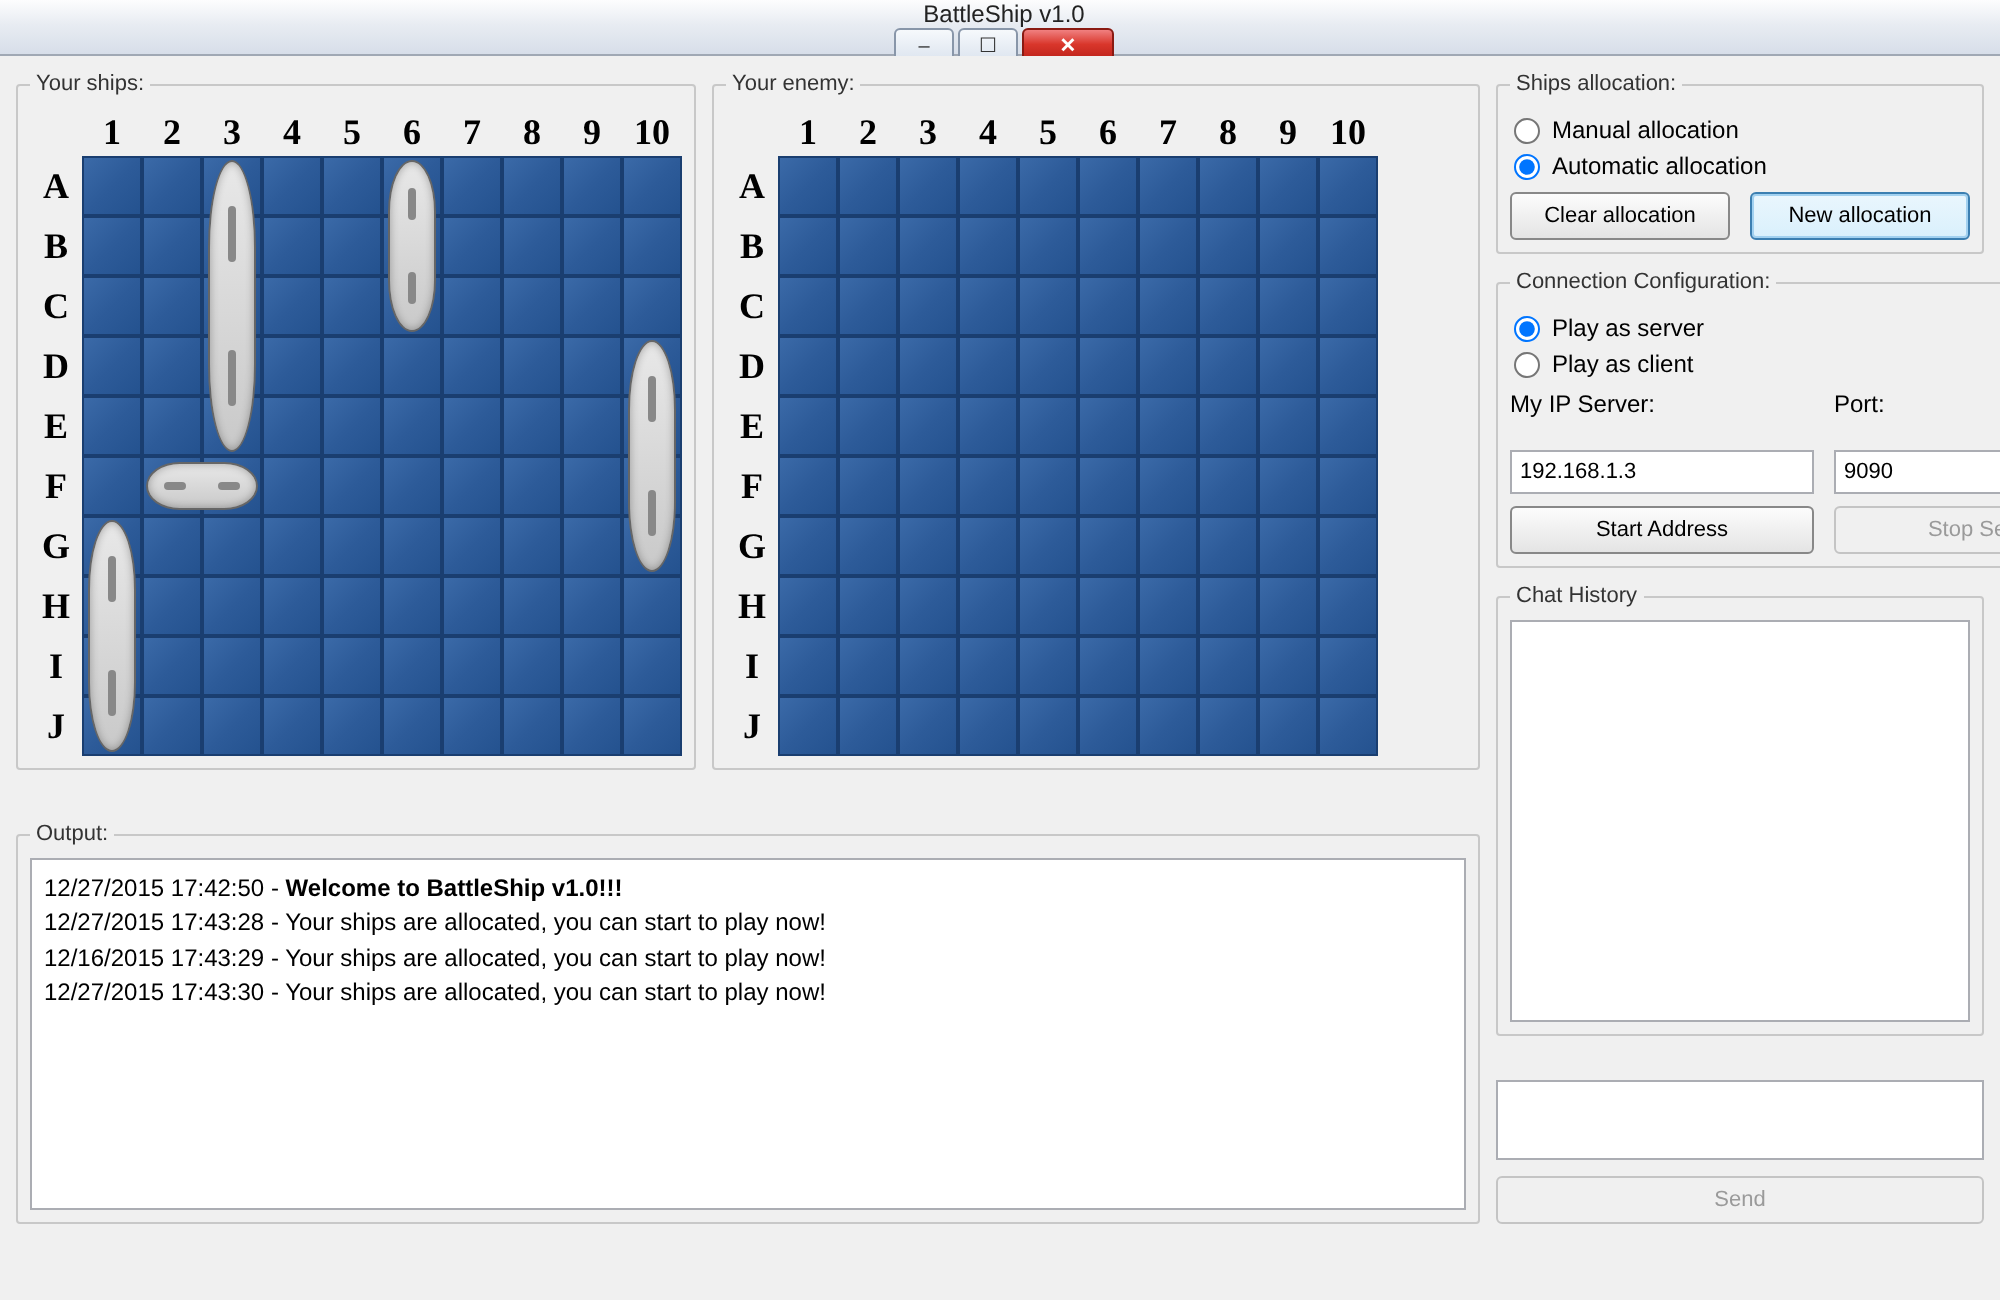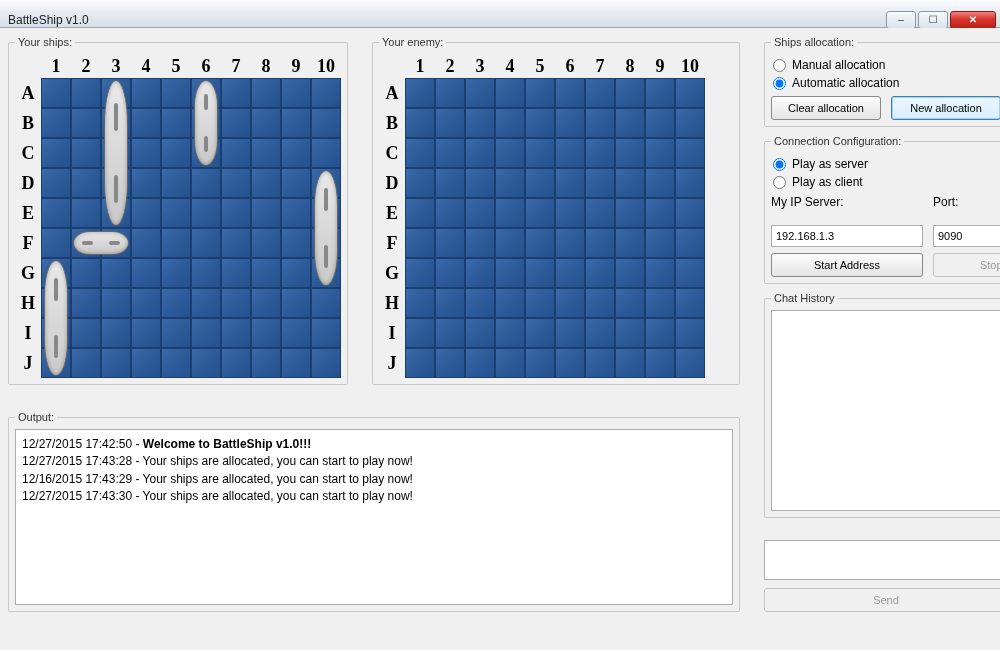--- a/index.html
+++ b/index.html
@@ -11,21 +11,22 @@
     width: 1000px;
     height: 650px;
     overflow: hidden;
   }
   .titlebar {
     height: 28px;
     background: linear-gradient(#fdfdfe, #e8ecf2 45%, #d7dee9);
     border-bottom: 1px solid #a0a8b4;
     display: flex;
     align-items: center;
-    padding: 12px 4px 0 8px;
+    padding: 0 4px 0 8px;
+    flex-direction: column;
   }
   .titlebar .title { flex: 1; font-size: 12px; color: #222; }
   .winbtns { display: flex; gap: 2px; }
   .winbtn {
     width: 30px; height: 18px;
     border: 1px solid #8896a9;
     border-radius: 3px;
     display: flex; align-items: center; justify-content: center;
     background: linear-gradient(#f6f9fc, #dbe3ee);
     font-size: 10px; color: #333;
@@ -43,21 +44,21 @@
     height: 622px;
     background: #f0f0f0;
   }
   fieldset {
     border: 1px solid #c8c8c8;
     border-radius: 2px;
     padding: 6px;
     margin: 0;
   }
   legend { font-size: 11px; color: #333; padding: 0 3px; }
-  .row { display: flex; gap: 24px; }
+  .row { display: flex; gap: 8px; }
   .leftcol { width: 732px; }
   .rightcol { width: 244px; display: flex; flex-direction: column; gap: 8px; }
 
   
   .gridwrap { display: inline-block; }
   .gridhead { display: flex; margin-left: 26px; }
   .gridhead div {
     width: 30px; height: 24px;
     display: flex; align-items: center; justify-content: center;
     font-weight: bold; font-size: 18px; font-family: "Times New Roman", serif;

